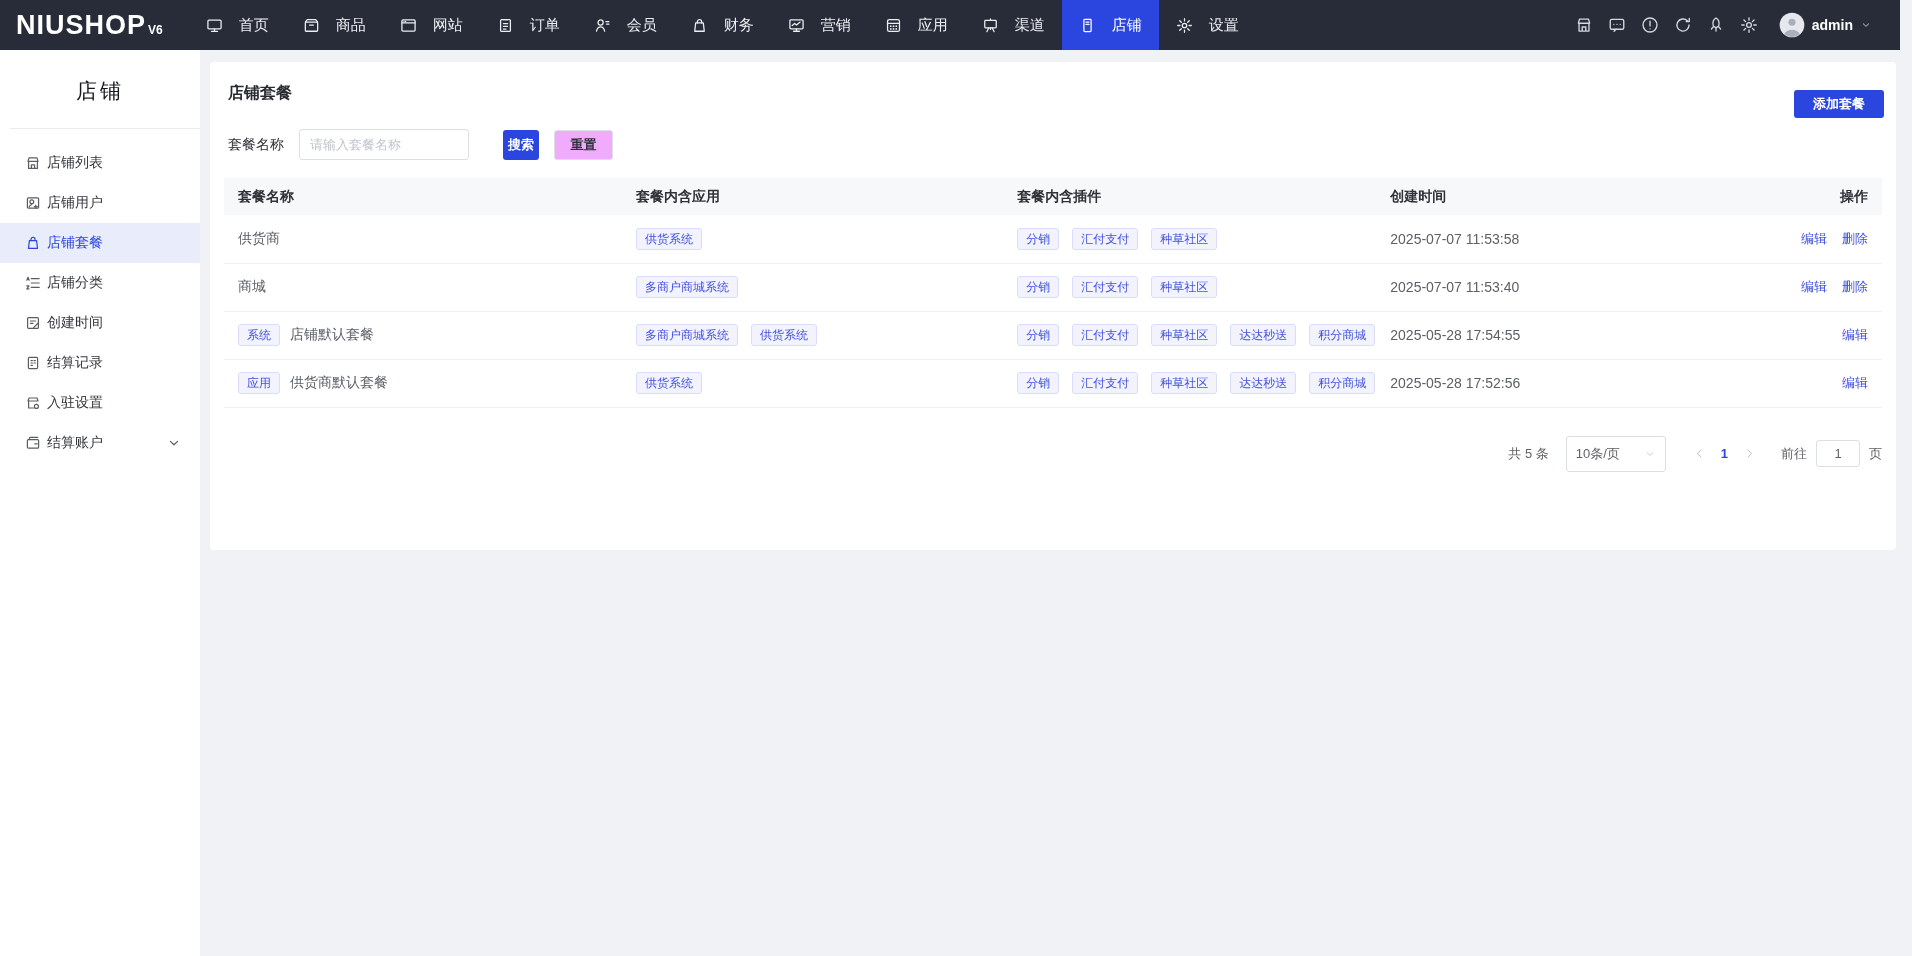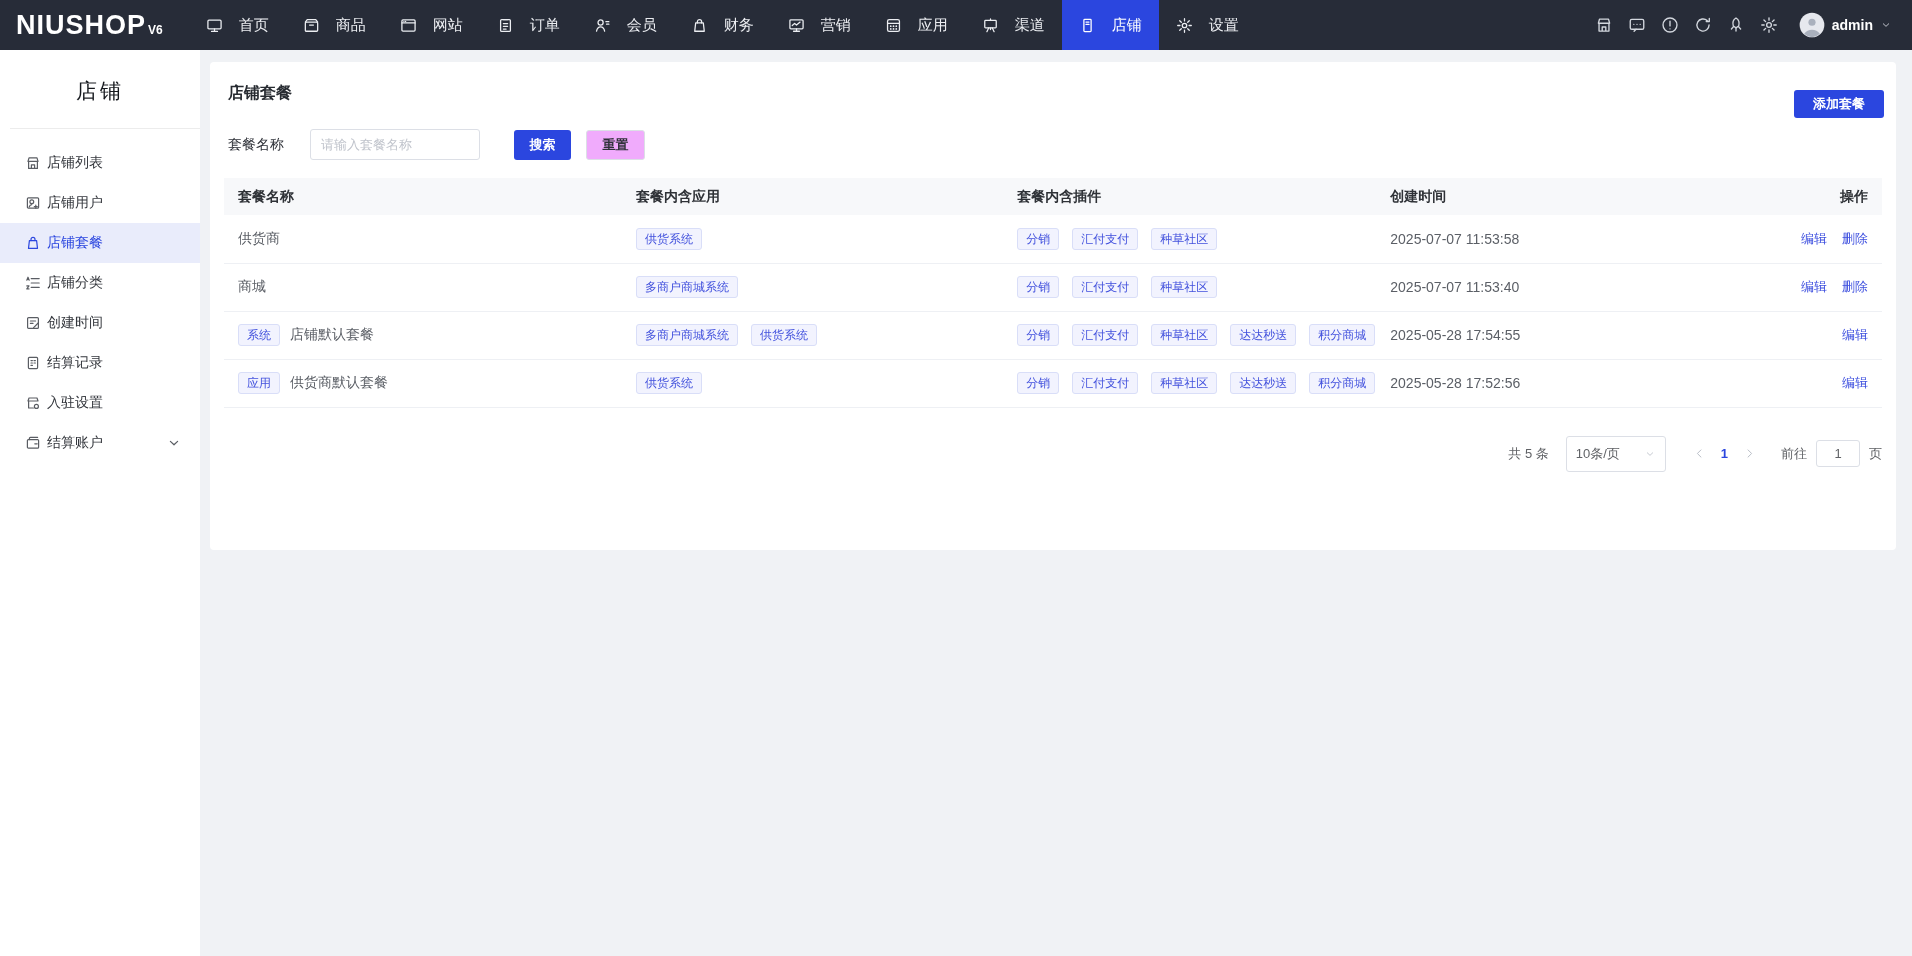--- a/index.html
+++ b/index.html
@@ -11,29 +11,29 @@
   html,body{width:1912px;height:956px}
   body{
     position:relative;overflow:hidden;background:var(--page-bg);
     font-family:"Liberation Sans","DejaVu Sans",sans-serif;
   }
   .ic{display:inline-flex}
   .ic svg{width:100%;height:100%;fill:none;stroke:currentColor;stroke-width:1.2;stroke-linecap:round;stroke-linejoin:round}
   .ic.filled svg *{stroke:none}
 
   
-  .topnav{position:absolute;top:0;left:0;right:0;height:50px;background:var(--nav-bg);display:flex;align-items:center;color:#eceef2;z-index:5}
+  .topnav{position:absolute;top:0;left:0;right:12px;height:50px;background:var(--nav-bg);display:flex;align-items:center;color:#eceef2;z-index:5}
   .logo{display:flex;align-items:baseline;padding:0 26px 0 16px;color:#fff;cursor:pointer}
   .logo-main{font-size:27px;font-weight:800;letter-spacing:1px}
   .logo-suffix{font-size:12px;font-weight:700;margin-left:2px}
   .nav-items{display:flex;height:50px}
   .nav-item{display:flex;align-items:center;gap:16px;height:50px;padding:0 17px;font-size:15px;cursor:pointer;white-space:nowrap}
   .nav-item.active{background:var(--accent);color:#fff}
   .nav-ic{width:17px;height:17px}
-  .nav-right{margin-left:auto;display:flex;align-items:center;gap:15px;padding-right:20px}
+  .nav-right{margin-left:auto;display:flex;align-items:center;gap:15px;padding-right:28px}
   .tool{width:18px;height:18px;color:#d3d7de;cursor:pointer}
   .user-chip{display:flex;align-items:center;gap:7px;cursor:pointer;margin-left:6px}
   .avatar{width:26px;height:26px}
   .admin-name{font-size:14px;color:#fff;font-weight:600}
   .chev{width:12px;height:12px;color:#cfd3da}
 
   
   .sidebar{position:absolute;top:50px;left:0;width:200px;bottom:0;background:#fff}
   .sidebar-title{font-size:21px;color:#15181d;text-align:center;padding:27px 0 23px;letter-spacing:3px}
   .sidebar-divider{border-top:1px solid #ececec;margin:0 0 14px 10px}
@@ -44,23 +44,23 @@
   .side-chev{width:12px;height:12px;color:#8f939b;position:absolute;right:18px}
 
   
   .content{position:absolute;left:210px;top:62px;width:1686px}
   .card{background:#fff;border-radius:4px;min-height:488px;position:relative;padding:0 14px 20px}
   .card-title{font-size:16px;font-weight:700;color:#272b31;padding:21px 4px 0}
   .add-btn{position:absolute;top:28px;right:12px;background:var(--accent);color:#fff;border:none;border-radius:3px;height:28px;padding:0 19px;font-size:13px;font-weight:600;cursor:pointer}
 
   .search-row{display:flex;align-items:center;margin-top:25px;padding-left:4px}
   .search-label{font-size:14px;color:#2e3138}
-  .search-input{margin-left:26px;width:170px;height:31px;border:1px solid #dcdfe6;border-radius:3px;padding:0 10px;font-size:13px;color:#333;outline:none}
+  .search-input{margin-left:15px;width:170px;height:31px;border:1px solid #dcdfe6;border-radius:3px;padding:0 10px;font-size:13px;color:#333;outline:none}
   .search-input::placeholder{color:#c0c4cc}
-  .btn-search{margin-left:34px;height:30px;width:57px;background:var(--accent);color:#fff;border:none;border-radius:3px;font-size:13px;font-weight:700;cursor:pointer}
+  .btn-search{margin-left:34px;height:30px;width:36px;background:var(--accent);color:#fff;border:none;border-radius:3px;font-size:13px;font-weight:700;cursor:pointer}
   .btn-reset{margin-left:15px;height:30px;width:59px;background:#f0abfc;color:#2e3138;border:1px solid #dcdfe6;border-radius:3px;font-size:13px;font-weight:700;cursor:pointer}
 
   .pkg-table{width:100%;border-collapse:collapse;margin-top:18px;table-layout:fixed}
   .pkg-table th{background:#f7f8fa;height:37px;text-align:left;font-size:14px;color:#2f3237;font-weight:700;padding:0 14px}
   .pkg-table td{height:48px;border-bottom:1px solid #eef0f4;font-size:14px;color:#5b5f66;padding:0 14px;white-space:nowrap;overflow:hidden}
   .pkg-table th:last-child,.pkg-table td:last-child{text-align:right}
   .col-name{width:24%}.col-apps{width:23%}.col-plugins{width:22.5%}.col-time{width:19%}.col-actions{width:11.5%}
 
   .tag{display:inline-block;padding:2px 8px;font-size:12px;color:var(--tag-text);background:var(--tag-bg);border:1px solid var(--tag-border);border-radius:3px;margin-right:13px;line-height:16px}
   .badge{margin-right:10px}

